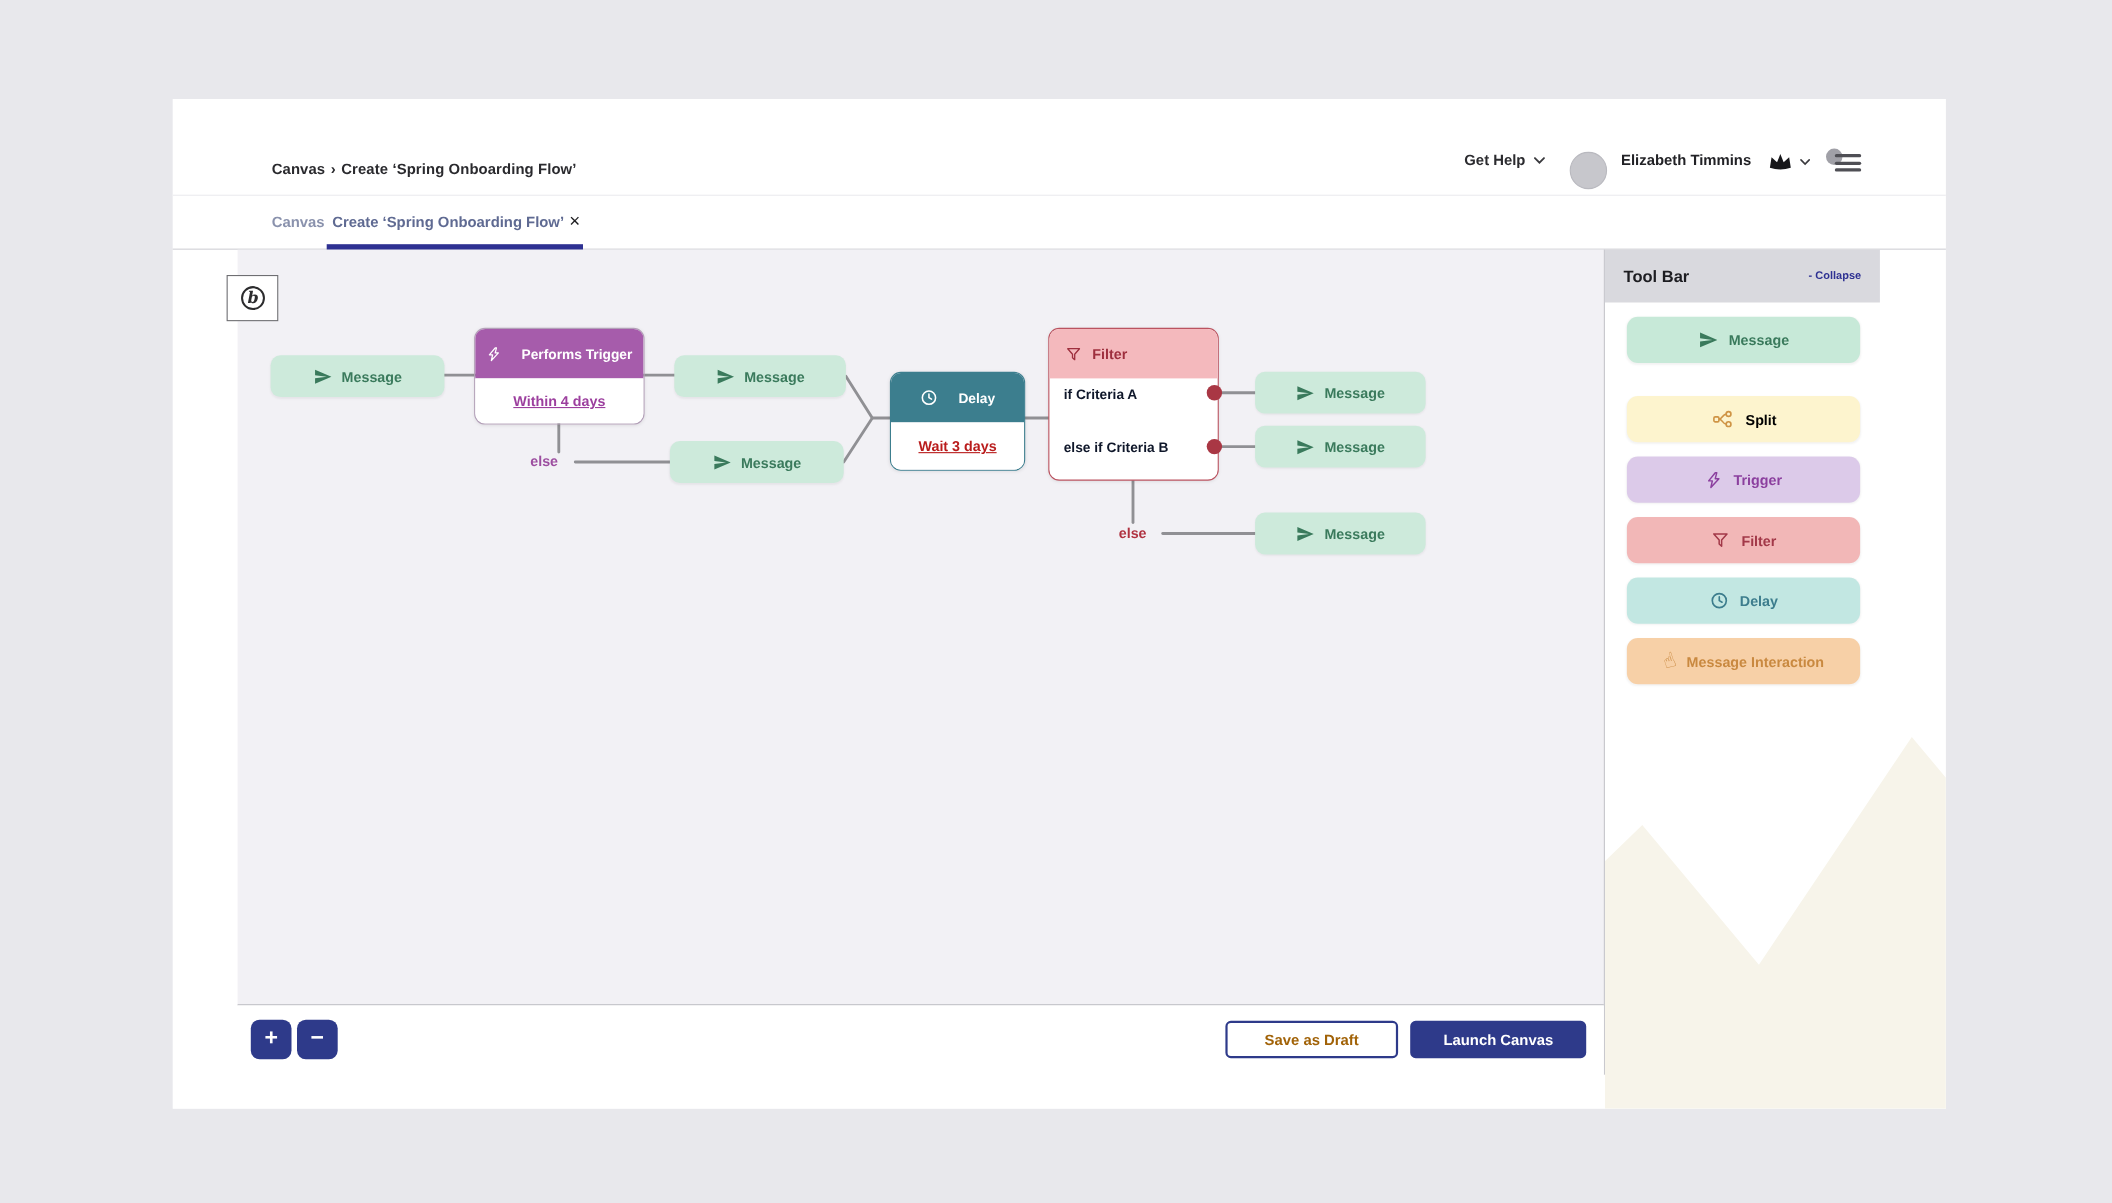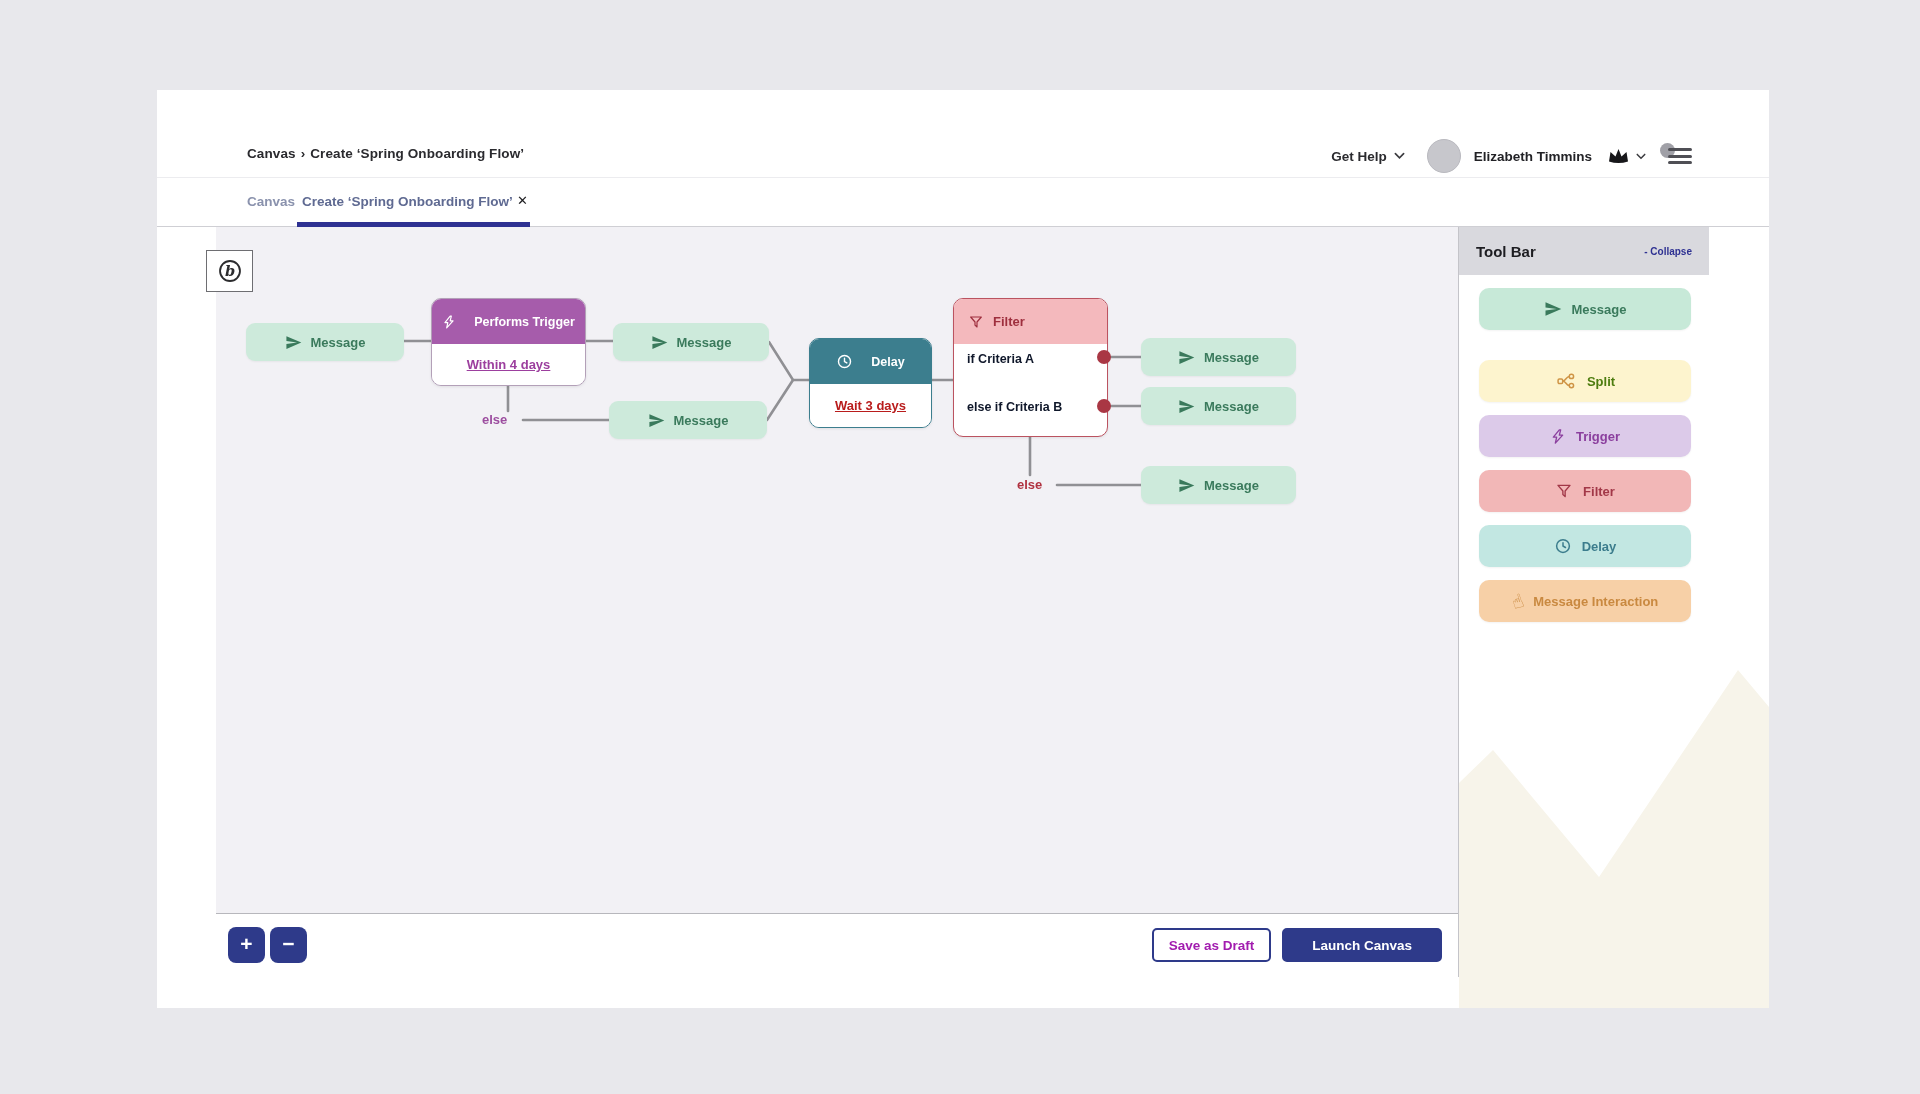--- a/index.html
+++ b/index.html
@@ -4,21 +4,21 @@
 <style>
   html,body{margin:0;padding:0;width:1920px;height:1094px;overflow:hidden;
     background:#e8e8ec;font-family:"Liberation Sans","DejaVu Sans",sans-serif;}
   *{box-sizing:border-box;}
   .card{position:absolute;left:157px;top:90px;width:1612px;height:918px;background:#ffffff;}
 
   
   .hdr{position:absolute;left:0;top:0;width:100%;height:88px;border-bottom:1px solid #ececef;}
   .crumb{position:absolute;left:90px;top:56px;font-size:13.5px;font-weight:700;color:#2a2a2e;letter-spacing:.1px;}
   .crumb .sep{margin:0 5px;font-weight:700;}
-  .hdr-right{position:absolute;right:77px;top:48px;height:36px;display:flex;align-items:center;}
+  .hdr-right{position:absolute;right:77px;top:48px;height:36px;display:flex;align-items:flex-start;}
   .gethelp{display:flex;align-items:center;gap:7px;font-size:13.5px;font-weight:600;color:#2b2b2f;cursor:pointer;}
   .avatar{width:34px;height:34px;border-radius:50%;background:#c7c7cc;border:1px solid #b9b9bf;margin-left:22px;}
   .uname{font-size:13.5px;font-weight:600;color:#222226;margin-left:13px;}
   .crown-wrap{display:flex;align-items:center;gap:5px;margin-left:14px;cursor:pointer;}
   .burger{position:relative;width:30px;height:20px;margin-left:16px;cursor:pointer;}
   .burger .bar{position:absolute;left:6px;width:24px;height:3.2px;background:#4f4f55;border-radius:2px;}
   .burger .b1{top:2px;} .burger .b2{top:8.5px;} .burger .b3{top:15px;}
   .burger .dot{position:absolute;left:-2px;top:-3px;width:15px;height:15px;border-radius:50%;background:#9b9ba2;opacity:.95;}
 
   
@@ -53,34 +53,34 @@
   .logo-badge{position:absolute;left:-10px;top:23px;width:47px;height:42px;background:#fff;border:1.6px solid #6e6e72;display:flex;align-items:center;justify-content:center;}
 
   
   .sidebar{position:absolute;left:1302px;top:0;width:310px;height:781px;}
   .sb-head{width:250px;height:48px;background:#d9d9de;display:flex;align-items:center;padding:0 17px;}
   .sb-title{font-size:15px;font-weight:700;color:#1d1d21;}
   .sb-collapse{margin-left:auto;font-size:10px;font-weight:700;color:#2e3192;cursor:pointer;}
   .sb-btn{position:relative;z-index:2;margin:13px 18px 0 20px;width:212px;height:42px;border-radius:10px;display:flex;align-items:center;justify-content:center;gap:10px;font-size:13px;font-weight:700;cursor:pointer;box-shadow:0 1px 2px rgba(0,0,0,.05);}
   .sb-btn:first-of-type{margin-top:7px;}
   .sb-message{background:#c7e9d8;color:#3a7a5c;}
-  .sb-split{background:#fdf4ce;color:#4d7c0f;margin-top:30px;}
+  .sb-split{background:#fdf4ce;color:#000000;margin-top:30px;}
   .sb-trigger{background:#dccae9;color:#8b3f9e;}
   .sb-filter{background:#f2b7b7;color:#a23848;}
   .sb-delay{background:#c2e7e2;color:#3c7d8d;}
   .sb-interaction{background:#f7d0a7;color:#c98940;}
   .hand-glyph{font-size:19px;line-height:1;transform:rotate(-18deg);display:inline-block;}
   .watermark{position:absolute;left:0;bottom:0;width:310px;height:350px;z-index:1;pointer-events:none;}
 
   
   .strip{position:absolute;left:59px;top:687px;width:1242px;height:63px;background:#fff;}
   .zoombtn{position:absolute;top:13px;width:37px;height:36px;border-radius:8px;background:#2e3a8a;color:#fff;font-size:21px;font-weight:700;display:flex;align-items:center;justify-content:center;cursor:pointer;border:none;padding:0 0 2px 0;}
   .zin{left:12px;} .zout{left:54px;}
   .actions{position:absolute;right:16px;top:14px;display:flex;gap:11px;}
-  .btn-draft{height:34px;padding:0 15px;background:#fff;border:2px solid #2e3a8a;border-radius:5px;color:#a21caf;font-size:13.5px;font-weight:700;display:flex;align-items:center;cursor:pointer;font-family:inherit;}
+  .btn-draft{height:34px;padding:0 34px;background:#fff;border:2px solid #2e3a8a;border-radius:5px;color:#a16207;font-size:13.5px;font-weight:700;display:flex;align-items:center;cursor:pointer;font-family:inherit;}
   .btn-launch{height:34px;padding:0 28px;background:#2e3a8a;border:2px solid #2e3a8a;border-radius:5px;color:#fff;font-size:13.5px;font-weight:700;display:flex;align-items:center;cursor:pointer;font-family:inherit;}
 </style>
 </head>
 <body>
 
 <div class="card">
 
   <div class="hdr">
     <div class="crumb">
       <span>Canvas</span><span class="sep">›</span><span>Create ‘Spring Onboarding Flow’</span>

